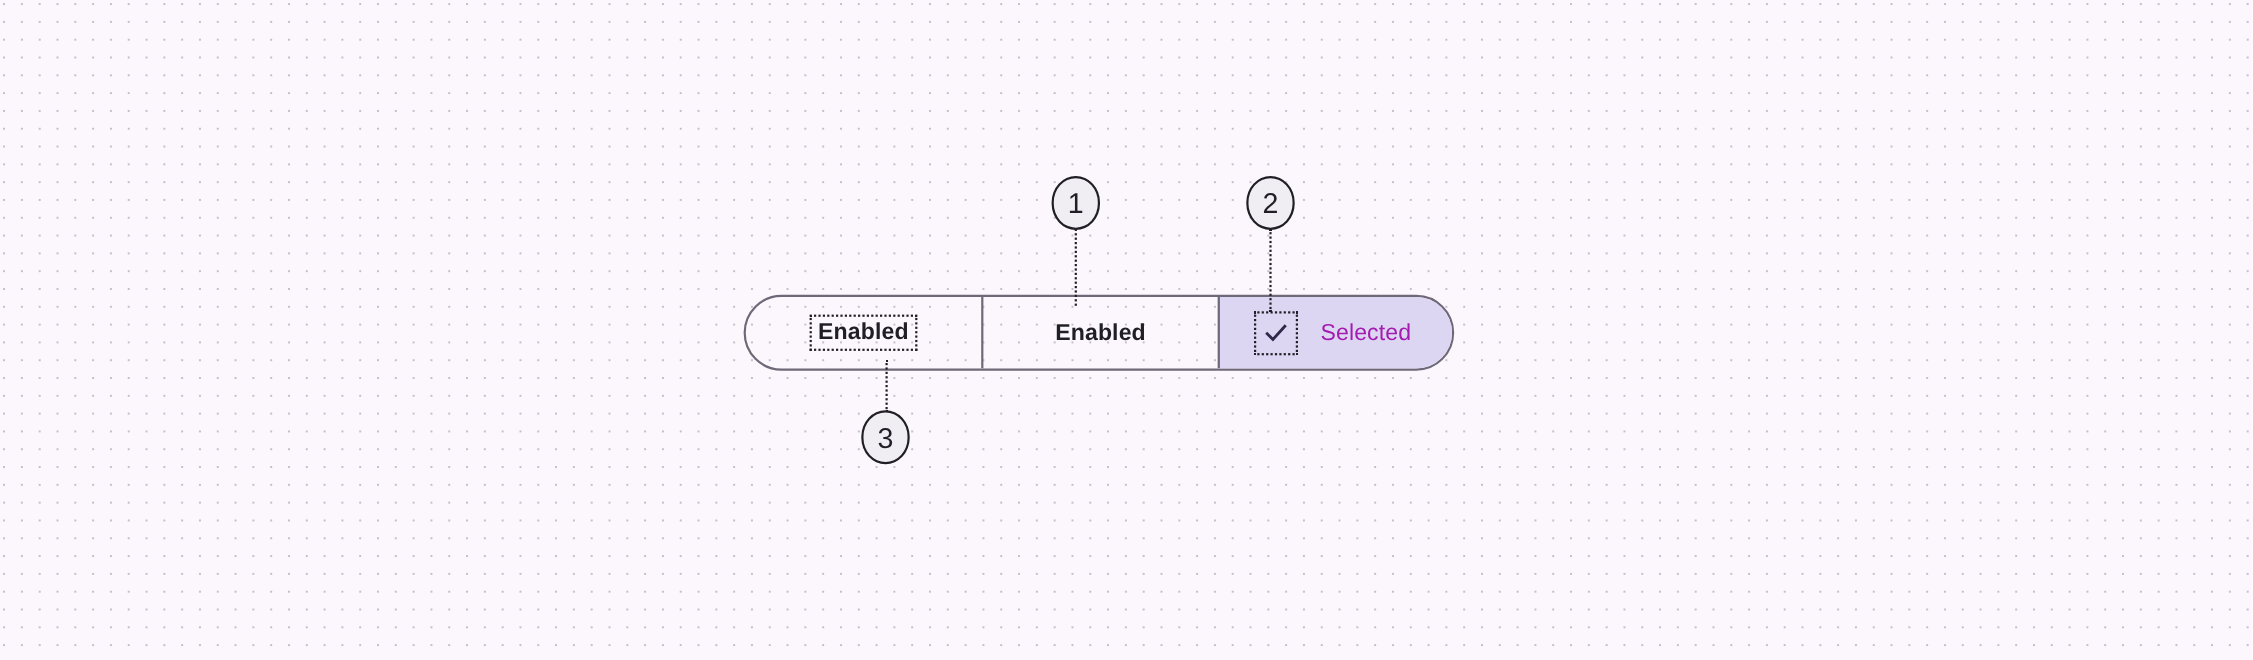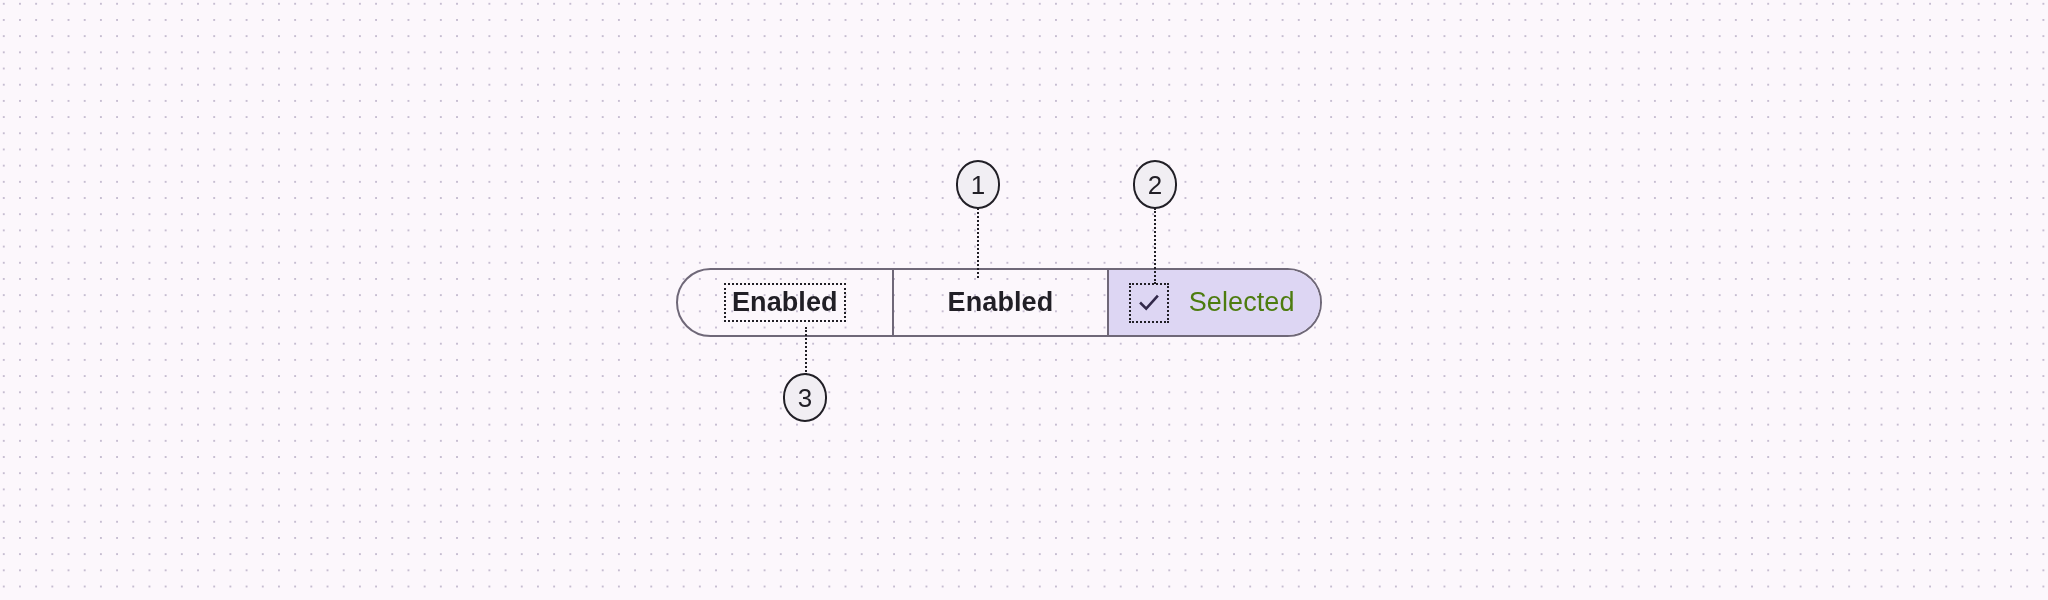--- a/index.html
+++ b/index.html
@@ -37,34 +37,34 @@
     overflow: hidden;
     background: transparent;
   }
   .seg {
     position: relative;
     box-sizing: border-box;
     display: flex;
     align-items: center;
     justify-content: center;
     height: 100%;
-    font-size: 27px;
+    font-size: 21px;
     letter-spacing: 0.1px;
   }
   .seg-1 { width: 215px; color: #211f26; font-weight: 700; }
   .seg-2 {
     width: 217px;
     color: #211f26;
     font-weight: 700;
     border-left: 2px solid #6f6878;
   }
   .seg-3 {
     width: 214px;
     background: #ddd6f3;
-    color: #4d7c0f;
+    color: #a21caf;
     font-weight: 400;
     border-left: 2px solid #6f6878;
     gap: 22px;
   }
 
   .focus-text {
     display: inline-block;
     padding: 2px 6px 3px 6px;
     outline: 2.5px dotted #211f26;
     outline-offset: 0px;

